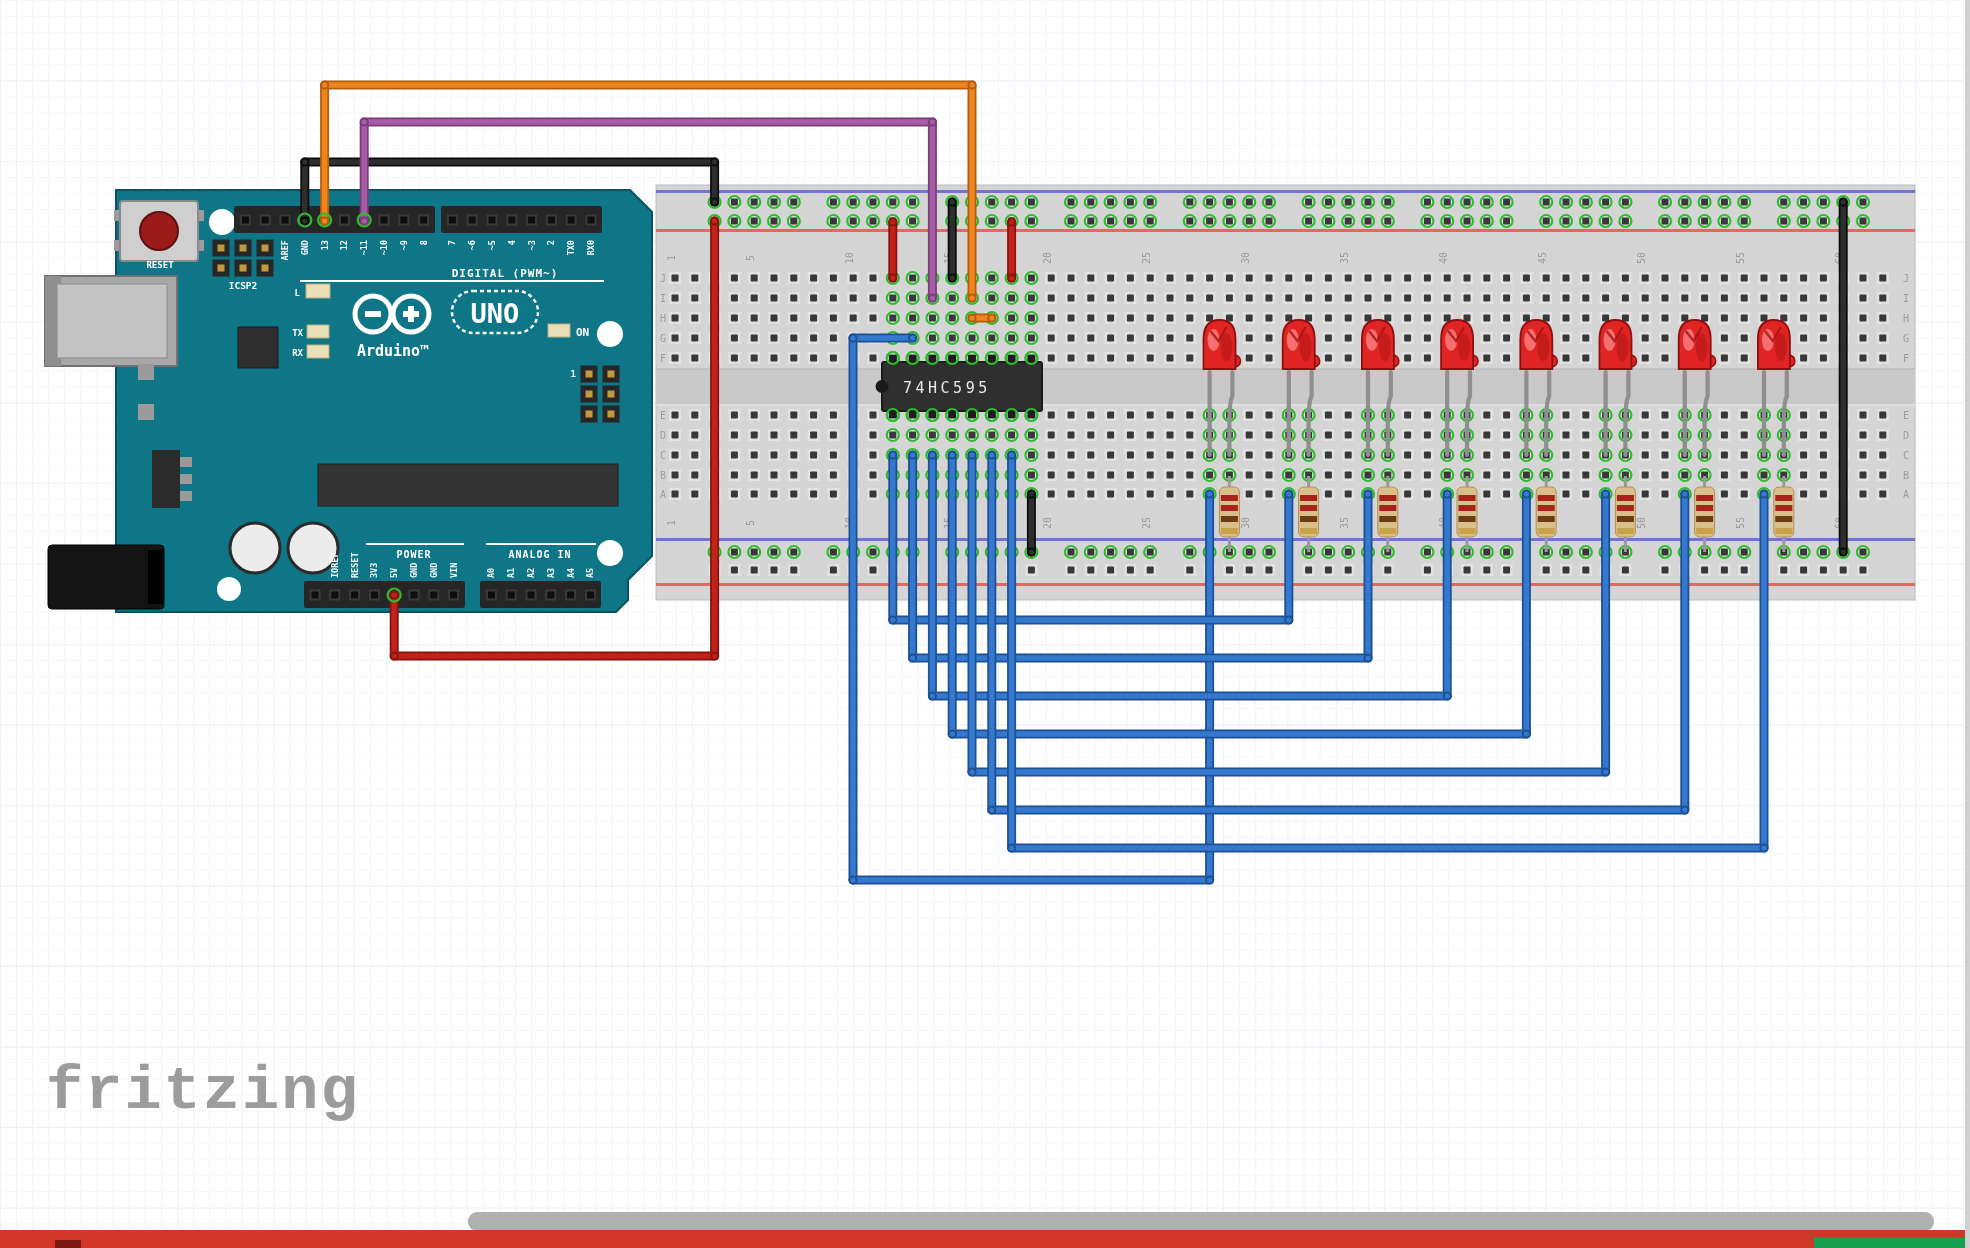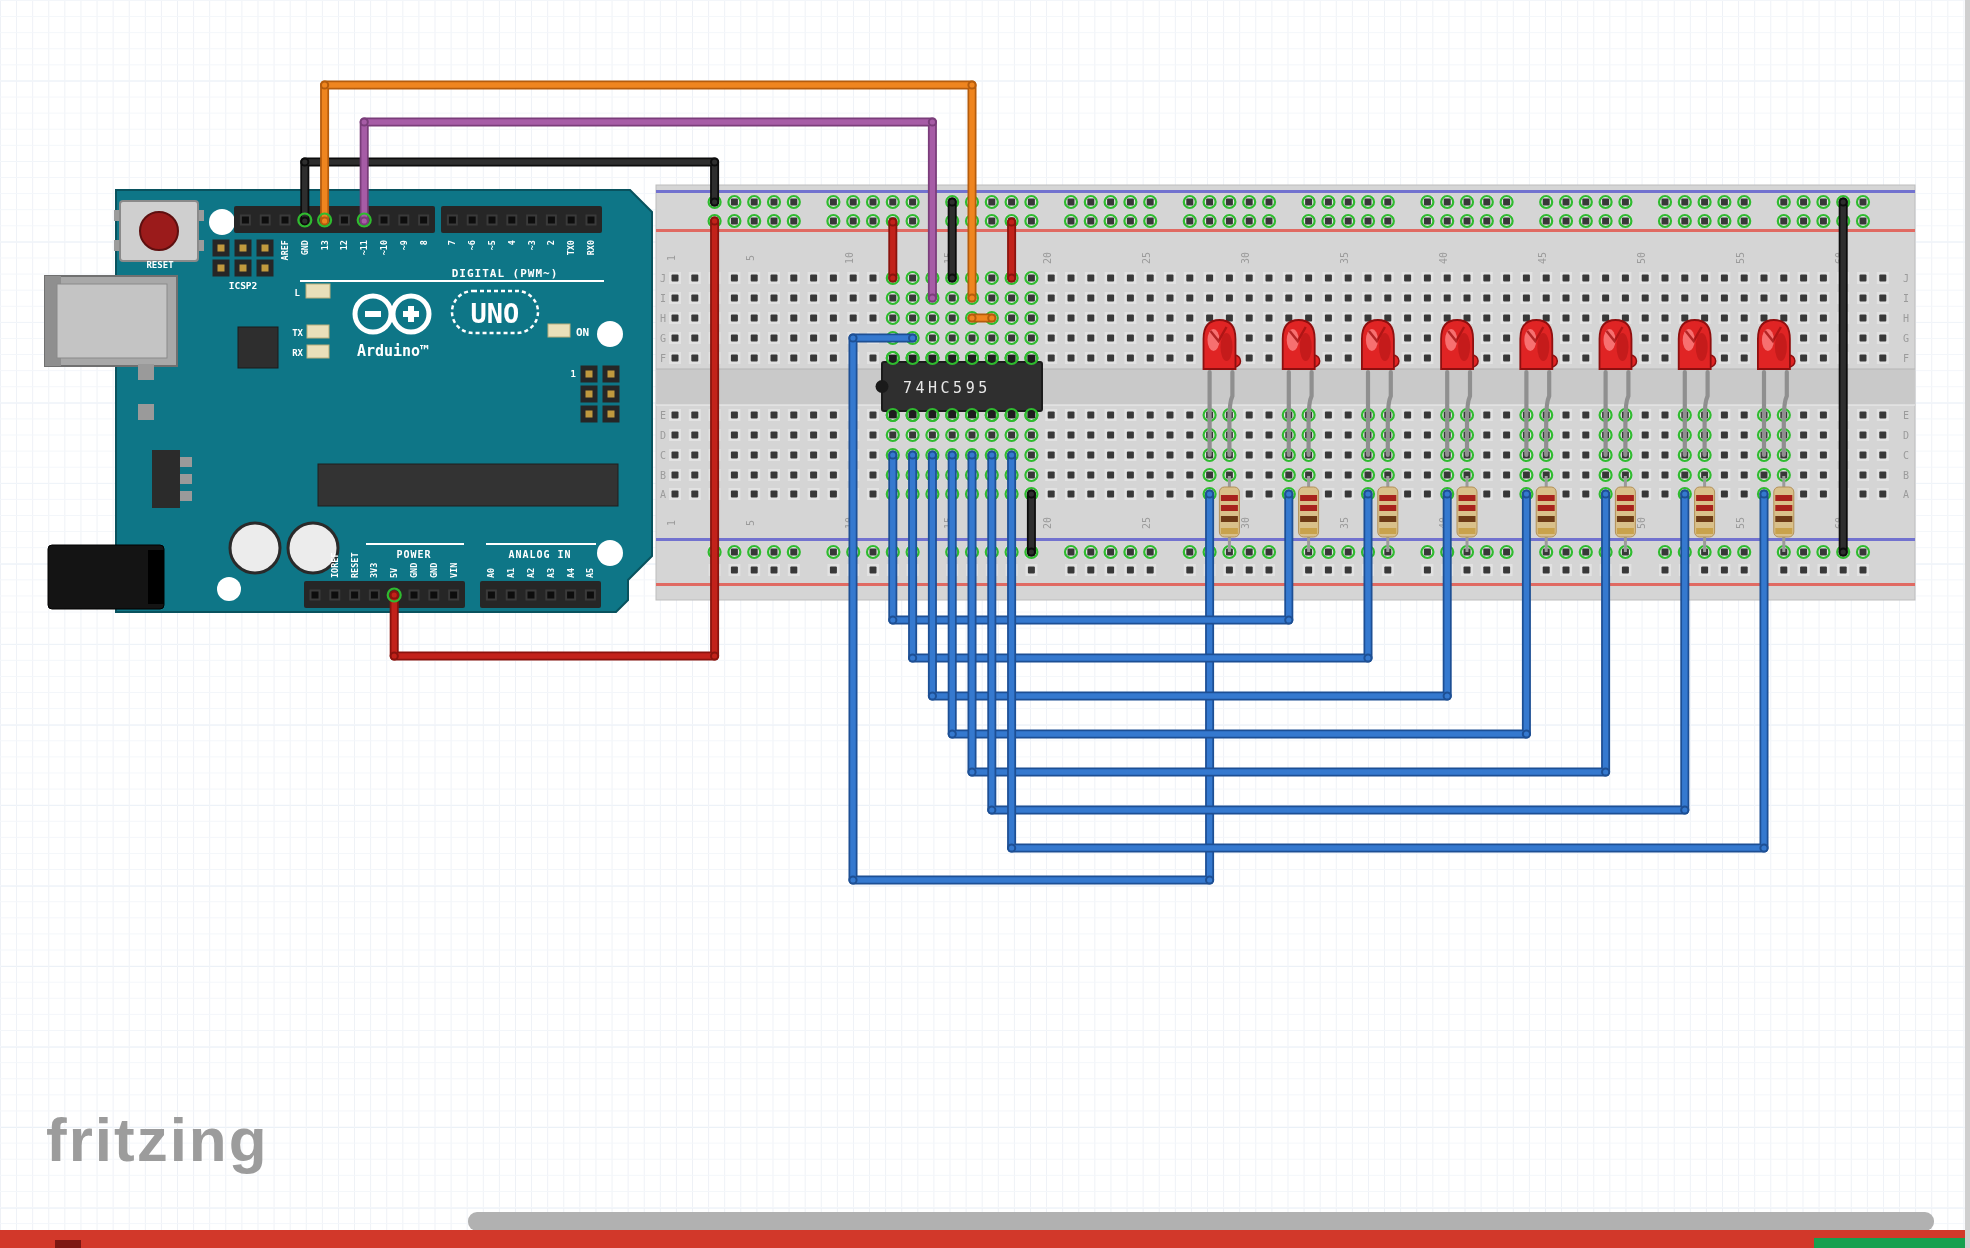--- a/index.html
+++ b/index.html
@@ -14,22 +14,22 @@
     font-family:"DejaVu Sans", sans-serif;
   }
   svg text{user-select:none;}
   .silk{font-family:"DejaVu Sans Mono", monospace;fill:#ffffff;font-weight:bold;}
   .bb-label{font-family:"DejaVu Sans Mono", monospace;fill:#9b9b9b;}
   #scrollbar-thumb{position:absolute;left:468px;top:1212px;width:1466px;height:19px;border-radius:9px;}
   #status-bar{position:absolute;left:0;top:1230px;width:1970px;height:18px;}
   #corner-green{position:absolute;left:1814px;top:1238px;width:156px;height:10px;}
   #corner-maroon{position:absolute;left:55px;top:1240px;width:26px;height:8px;}
   #window-edge{position:absolute;right:0;top:0;width:5px;height:1248px;background:#cfcfcf;}
-  #watermark{position:absolute;left:46px;top:1104px;font-size:62px;font-weight:bold;
-    color:#9c9c9c;letter-spacing:2px;font-family:Liberation Sans, sans-serif;}
+  #watermark{position:absolute;left:46px;top:1056px;font-size:62px;font-weight:bold;
+    color:#9c9c9c;letter-spacing:2px;font-family:Liberation Mono, monospace;}
 </style>
 </head>
 <body>
 
 <div class="canvas">
 
   <svg id="scene" width="1970" height="1248" viewBox="0 0 1970 1248">
 
     <g id="breadboard">
         <rect x="656" y="185" width="1259" height="415" fill="#d5d5d5" stroke="#bdbdbd"></rect>

